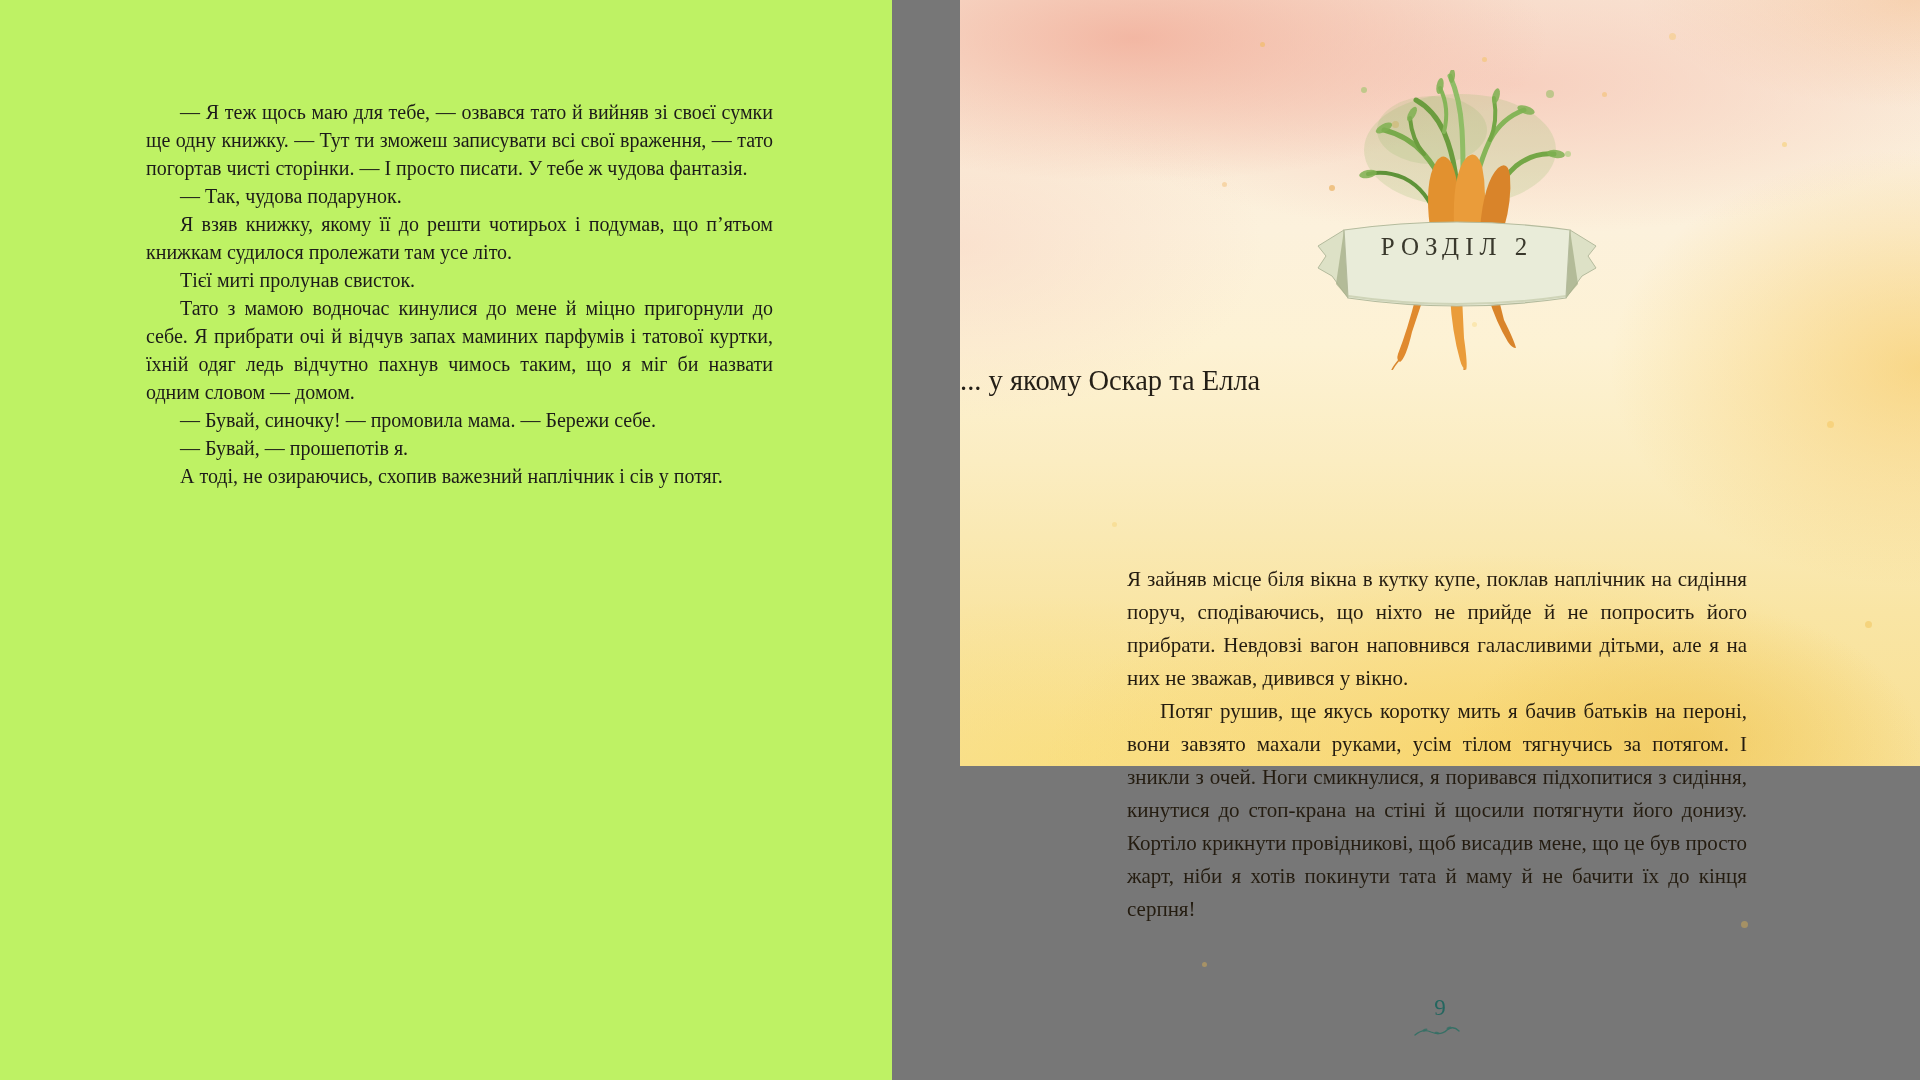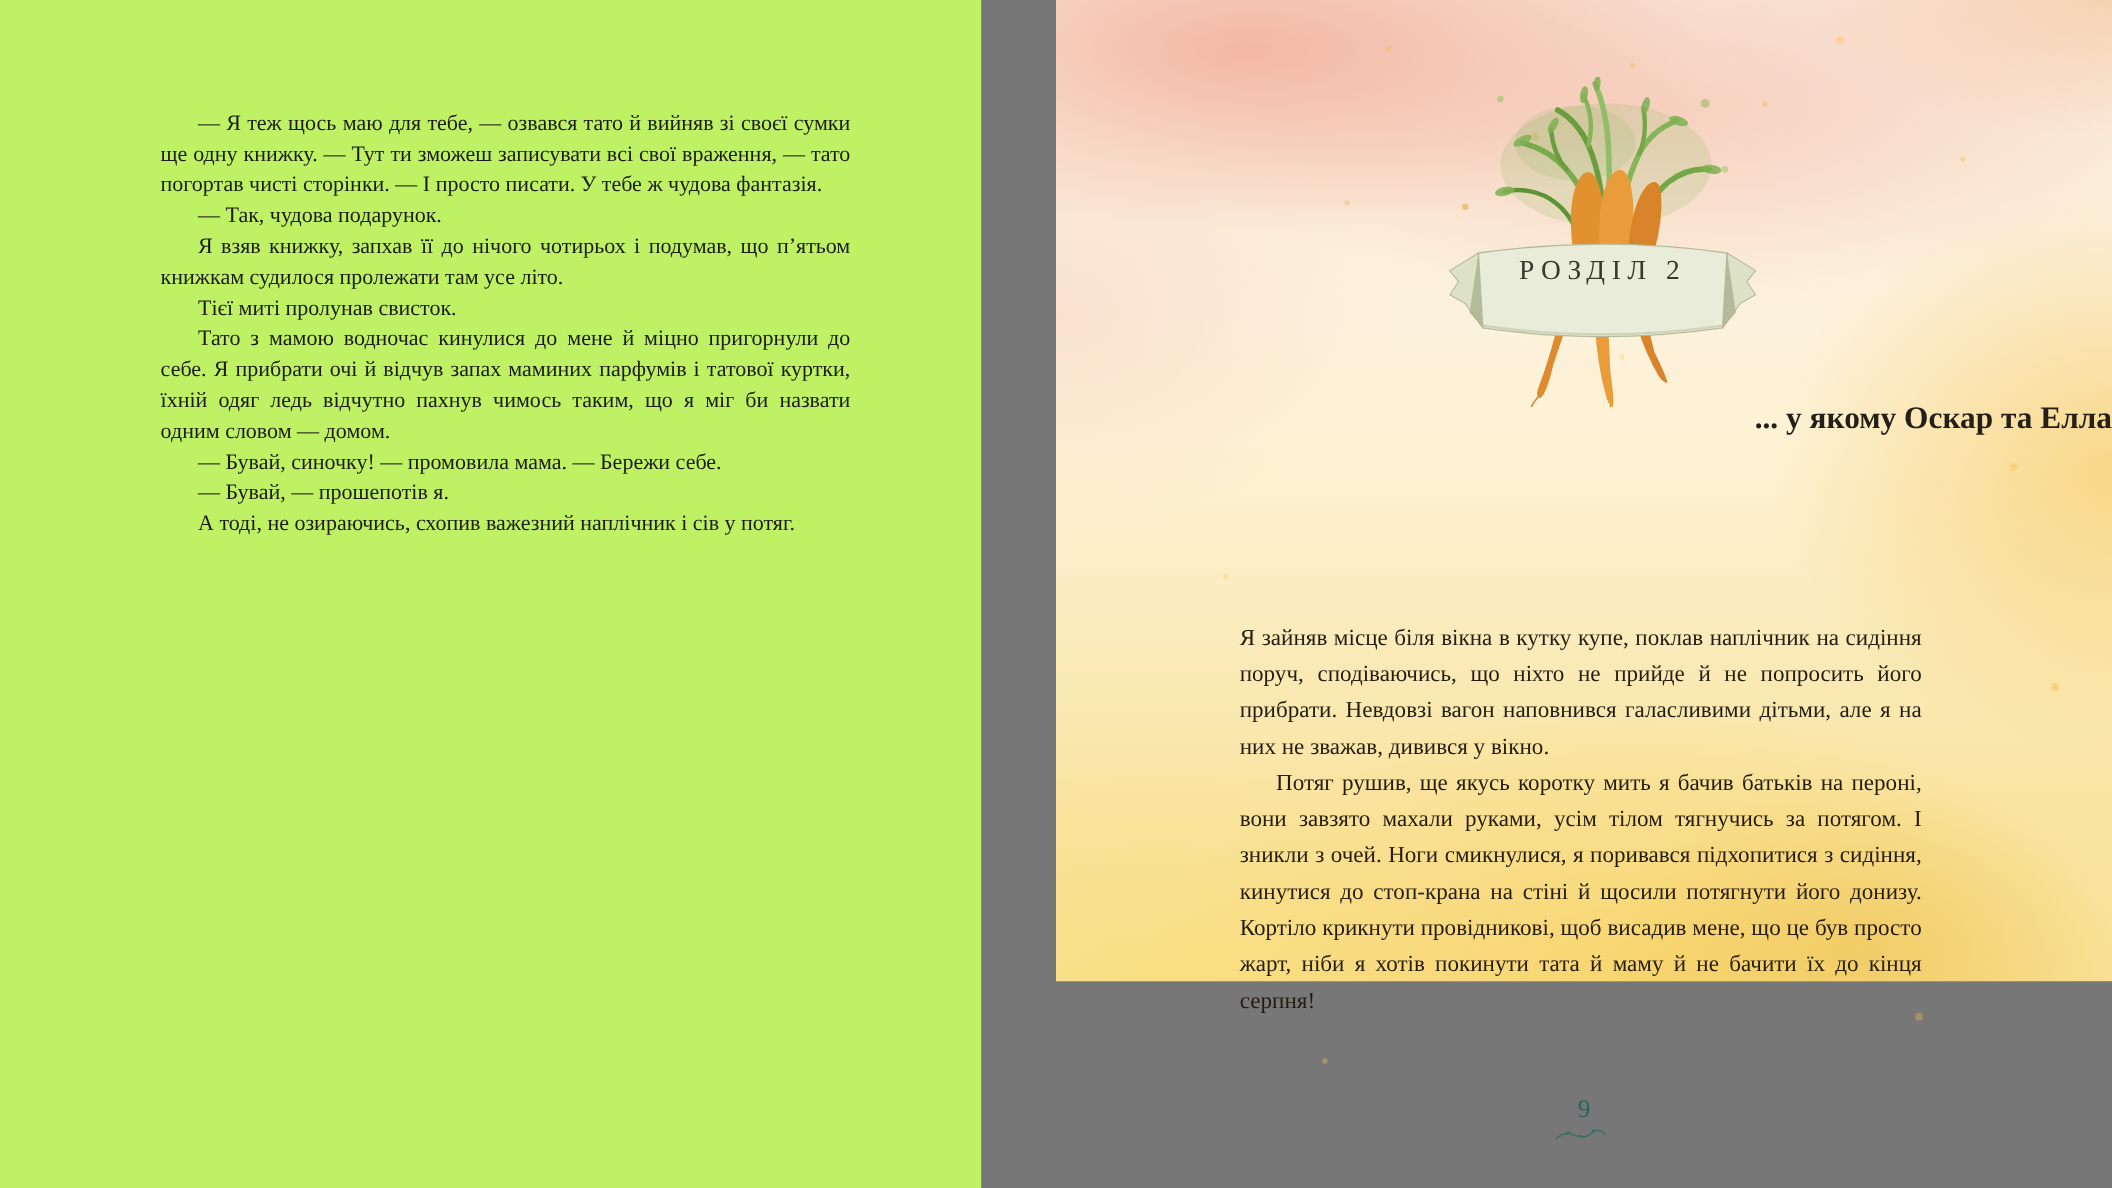--- a/index.html
+++ b/index.html
@@ -11,21 +11,21 @@
   .page-left{
     position:absolute;left:0;top:0;width:892px;height:1080px;background:#bef264;
   }
   .left-text{
     position:absolute;left:146px;top:98px;width:627px;
     font-size:20px;line-height:28px;color:#1c1b19;text-align:justify;
   }
   .left-text p{margin:0;text-indent:34px;}
   
   .page-right{
-    position:absolute;left:960px;top:0;width:960px;height:892px;
+    position:absolute;left:960px;top:0;width:960px;height:766px;
     background:
       radial-gradient(60% 26% at 18% 5%,  rgba(242,178,158,0.90), rgba(242,178,158,0) 72%),
       radial-gradient(70% 28% at 58% 11%, rgba(246,200,184,0.78), rgba(246,200,184,0) 70%),
       radial-gradient(45% 32% at 0% 32%,  rgba(248,213,196,0.55), rgba(248,213,196,0) 70%),
       radial-gradient(40% 20% at 99% 0%,  rgba(243,176,120,0.40), rgba(243,176,120,0) 70%),
       radial-gradient(52% 46% at 100% 48%,rgba(246,198,88,0.60),  rgba(246,198,88,0) 62%),
       radial-gradient(40% 30% at 76% 97%, rgba(238,196,86,0.60),  rgba(238,196,86,0) 60%),
       radial-gradient(70% 42% at 55% 100%,rgba(248,210,96,0.75),  rgba(248,210,96,0) 66%),
       radial-gradient(50% 34% at 10% 100%,rgba(250,222,120,0.65), rgba(250,222,120,0) 65%),
       linear-gradient(180deg,#f9e9d8 0%,#fcf1dc 30%,#fdf2d4 45%,#fbedc2 60%,#f9e5a4 80%,#f8e095 100%);
@@ -48,22 +48,22 @@
       782px 922px 0 1px rgba(236,184,76,.40),
       452px 252px 0 0 rgba(180,204,120,.45);
   }
   .illustration{position:absolute;left:352px;top:70px;width:290px;height:300px;}
   .illustration svg{display:block;width:290px;height:300px;}
   .banner-label{
     position:absolute;left:0;top:163px;width:100%;text-align:center;
     font-size:25px;letter-spacing:6px;color:#39382c;
   }
   .subtitle{
-    position:absolute;left:0;top:362px;width:100%;text-align:right;
-    font-size:28.5px;line-height:37px;font-weight:700;color:#241f17;
+    position:absolute;left:0;top:362px;width:100%;text-align:left;
+    font-size:28.5px;line-height:37px;font-weight:400;color:#241f17;
   }
   .right-body{
     position:absolute;left:167px;top:527px;width:620px;
     font-size:21px;line-height:33px;color:#241c10;text-align:justify;
   }
   .right-body p{margin:0;text-indent:33px;}
   .right-body p.no-indent{text-indent:0;margin-top:36px;}
   .folio{
     position:absolute;left:0;top:995px;width:100%;text-align:center;
     font-size:23px;color:#24665f;
@@ -72,21 +72,21 @@
 </style>
 </head>
 <body>
 
 <div class="spread">
 
   <div class="page-left">
     <div class="left-text">
       <p>— Я теж щось маю для тебе, — озвався тато й вийняв зі своєї сумки ще одну книжку. — Тут ти зможеш записувати всі свої враження, — тато погортав чисті сторінки. — І просто писати. У тебе ж чудова фантазія.</p>
       <p>— Так, чудова подарунок.</p>
-      <p>Я взяв книжку, запхав її до нічого чотирьох і подумав, що п’ятьом книжкам судилося пролежати там усе літо.</p>
+      <p>Я взяв книжку, якому її до решти чотирьох і подумав, що п’ятьом книжкам судилося пролежати там усе літо.</p>
       <p>Тієї миті пролунав свисток.</p>
       <p>Тато з мамою водночас кинулися до мене й міцно пригорнули до себе. Я прибрати очі й відчув запах маминих парфумів і татової куртки, їхній одяг ледь відчутно пахнув чимось таким, що я міг би назвати одним словом — домом.</p>
       <p>— Бувай, синочку! — промовила мама. — Бережи себе.</p>
       <p>— Бувай, — прошепотів я.</p>
       <p>А тоді, не озираючись, схопив важезний наплічник і сів у потяг.</p>
     </div>
   </div>
 
   <div class="page-right">
     <div class="speckles"></div>

